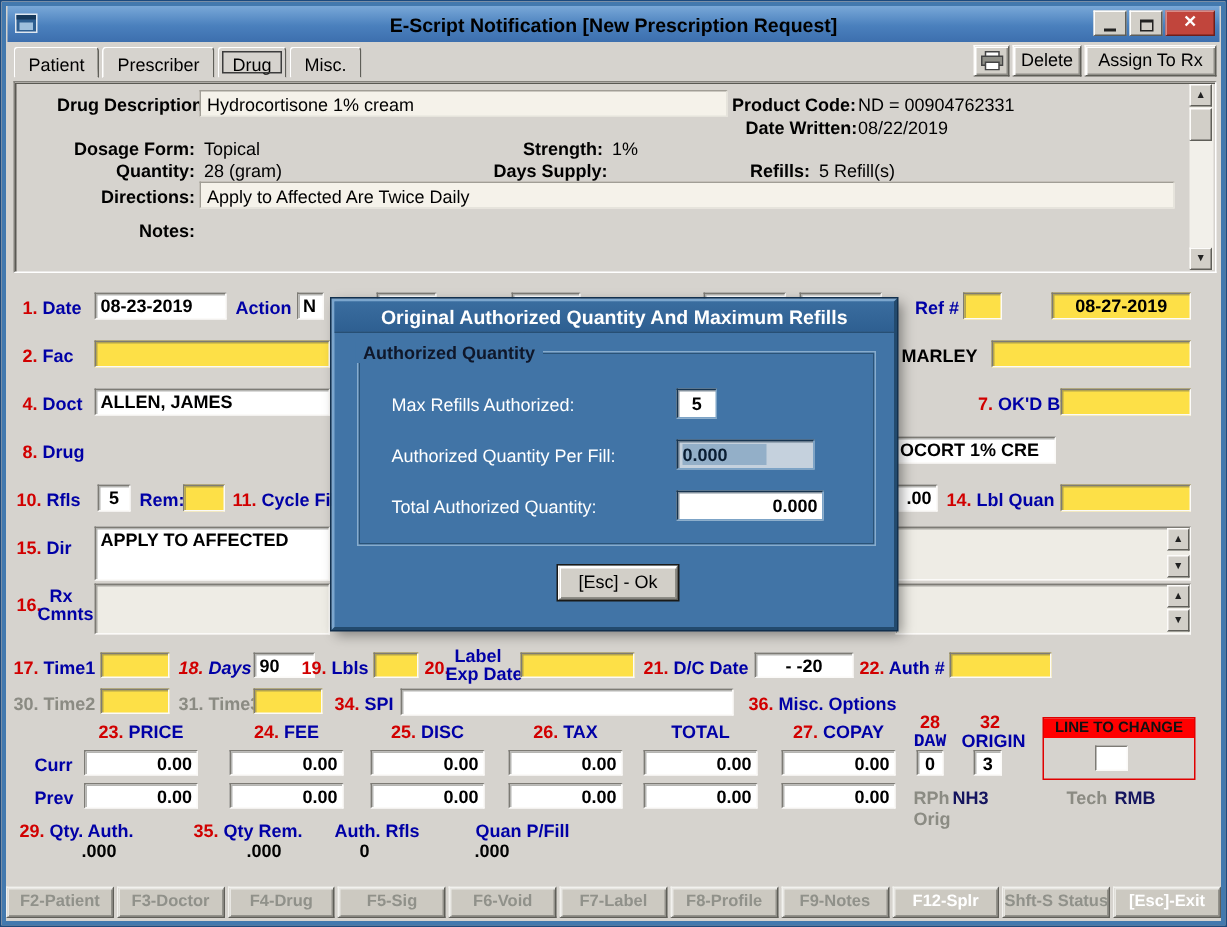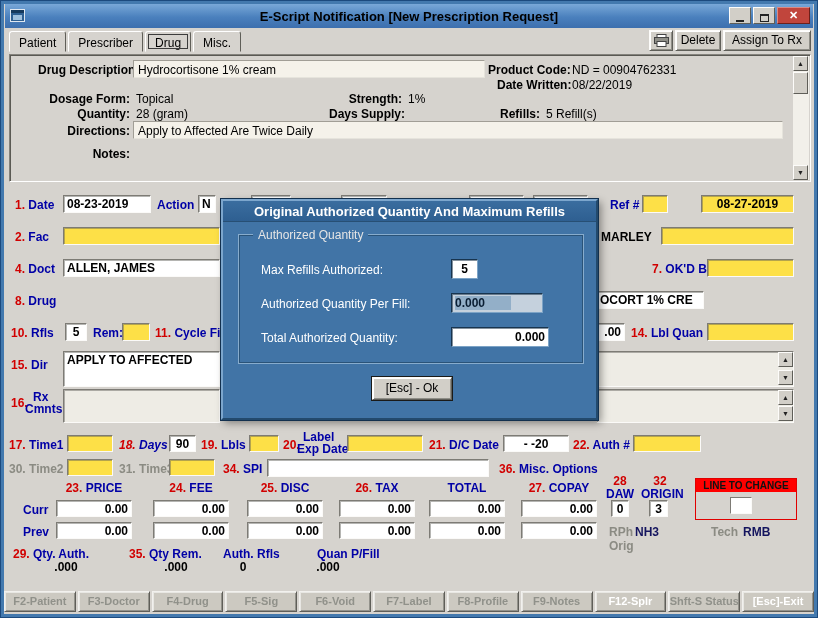--- a/index.html
+++ b/index.html
@@ -68,21 +68,21 @@
     font-size:11px; font-weight:bold; color:#90918a; text-align:center; line-height:19px; white-space:nowrap; overflow:hidden; }
   .fbtn.on { color:#fff; }
 
   
   #dlg { position:absolute; left:220px; top:198px; width:377px; height:221px; background:#4174a6; z-index:10;
     border:2px solid; border-color:#7ca6cd #234a6d #234a6d #7ca6cd; outline:1px solid #12304e;
     box-shadow: 3px 3px 8px rgba(0,0,0,.4); padding-left: 16px; }
   .dlg-title { position:absolute; left:0; right:0; top:0; height:21px; background:linear-gradient(to bottom,#3a6d9f,#2e5f91);
     color:#fff; font-weight:bold; font-size:13px; text-align:center; line-height:21px; border-bottom:1px solid #274f74; }
   .grp { position:absolute; left:16px; top:34px; width:344px; height:128px; border:1px solid #2a5378; outline:1px solid #87accd; }
-  .grp-label { position:absolute; left:30px; top:27px; background:#4174a6; padding:0 5px; color:#e5e5e5; font-weight:normal; font-size:12px; z-index:2; }
+  .grp-label { position:absolute; left:14px; top:27px; background:#4174a6; padding:0 5px; color:#0f172a; font-weight:bold; font-size:12px; z-index:2; }
   .dlab { position:absolute; color:#fff; font-size:12px; white-space:nowrap; }
   .dfld { position:absolute; height:20px; background:#fff; border:1px solid; border-color:#17344f #7ca3c6 #7ca3c6 #17344f;
     box-shadow: inset 1px 1px 0 rgba(10,35,60,.5); font-size:12px; font-weight:bold; color:#000; padding:2px 3px 0; }
   .dfld.disabled { background:#c5d1dd; }
   .dfld .sel { display:inline-block; min-width:56px; background:#93afc8; color:#0a1e33; }
   .okbtn { position:absolute; left:149px; top:176px; width:80px; height:23px; background:#d2cfc8;
     border:1px solid; border-color:#fdfcfa #5f5e58 #5f5e58 #fdfcfa; box-shadow: inset 1px 1px 0 #fff, inset -1px -1px 0 #8f8e87;
     outline:1px solid #1a1a18; font-size:12px; color:#000; text-align:center; line-height:21px; }
 </style>
 </head>
@@ -194,21 +194,21 @@
   <span class="lab blbl" style="left:32px;top:389px;">Rx</span>
   <span class="lab blbl" style="left:24px;top:401px;">Cmnts</span>
   <div class="fld soft" style="left:62px;top:388px;width:157px;height:34px;"></div>
   <div class="fld soft" style="left:596px;top:388px;width:197px;height:34px;border-left:none;"></div>
   <div class="sab" style="left:777px;top:389px;"><span>▲</span></div>
   <div class="sab" style="left:777px;top:405px;"><span>▼</span></div>
 
   <span class="lab" style="left:8px;top:437px;"><span class="num">17.</span> <span class="blbl">Time1</span></span>
   <div class="fld gray" style="left:66px;top:434px;width:46px;height:17px;"></div>
   <span class="lab" style="left:118px;top:437px;font-style:italic;"><span class="num">18.</span> <span class="blbl">Days</span></span>
-  <div class="fld" style="left:168px;top:434px;width:27px;height:17px;text-align:center;">90</div>
+  <div class="fld" style="left:168px;top:434px;width:41px;height:17px;">90</div>
   <span class="lab" style="left:200px;top:437px;"><span class="num">19.</span> <span class="blbl">Lbls</span></span>
   <div class="fld gray" style="left:248px;top:434px;width:30px;height:17px;"></div>
   <span class="lab num" style="left:282px;top:437px;">20.</span>
   <span class="lab blbl" style="left:302px;top:429px;">Label</span>
   <span class="lab blbl" style="left:296px;top:441px;">Exp Date</span>
   <div class="fld gray" style="left:346px;top:434px;width:76px;height:17px;"></div>
   <span class="lab" style="left:428px;top:437px;"><span class="num">21.</span> <span class="blbl">D/C Date</span></span>
   <div class="fld center" style="left:502px;top:434px;width:66px;height:17px;">-  -20</div>
   <span class="lab" style="left:572px;top:437px;"><span class="num">22.</span> <span class="blbl">Auth #</span></span>
   <div class="fld gray" style="left:632px;top:434px;width:68px;height:17px;"></div>
@@ -221,21 +221,21 @@
   <div class="fld" style="left:266px;top:458px;width:222px;height:18px;"></div>
   <span class="lab" style="left:498px;top:461px;"><span class="num">36.</span> <span class="blbl">Misc. Options</span></span>
 
   <span class="lab hdr" style="left:55px;top:480px;width:76px;"><span class="num">23.</span> <span class="blbl">PRICE</span></span>
   <span class="lab hdr" style="left:152px;top:480px;width:76px;"><span class="num">24.</span> <span class="blbl">FEE</span></span>
   <span class="lab hdr" style="left:246px;top:480px;width:76px;"><span class="num">25.</span> <span class="blbl">DISC</span></span>
   <span class="lab hdr" style="left:338px;top:480px;width:76px;"><span class="num">26.</span> <span class="blbl">TAX</span></span>
   <span class="lab hdr" style="left:428px;top:480px;width:76px;"><span class="num"></span> <span class="blbl">TOTAL</span></span>
   <span class="lab hdr" style="left:520px;top:480px;width:76px;"><span class="num">27.</span> <span class="blbl">COPAY</span></span>
   <span class="lab num hdr" style="left:602px;top:473px;width:34px;">28</span>
-  <span class="lab blbl hdr" style="left:602px;top:486px;width:34px;">DAW</span>
+  <span class="lab blbl hdr" style="left:602px;top:486px;width:34px;font-family:Liberation Mono, monospace;">DAW</span>
   <span class="lab num hdr" style="left:640px;top:473px;width:38px;">32</span>
   <span class="lab blbl hdr" style="left:640px;top:486px;width:38px;">ORIGIN</span>
 
   <div class="ltc-box">
     <div class="ltc-label">LINE TO CHANGE</div>
     <div class="ltc-input"></div>
   </div>
 
   <span class="lab blbl" style="left:22px;top:502px;">Curr</span>
   <div class="fld money" style="left:55px;top:499px;">0.00</div>

